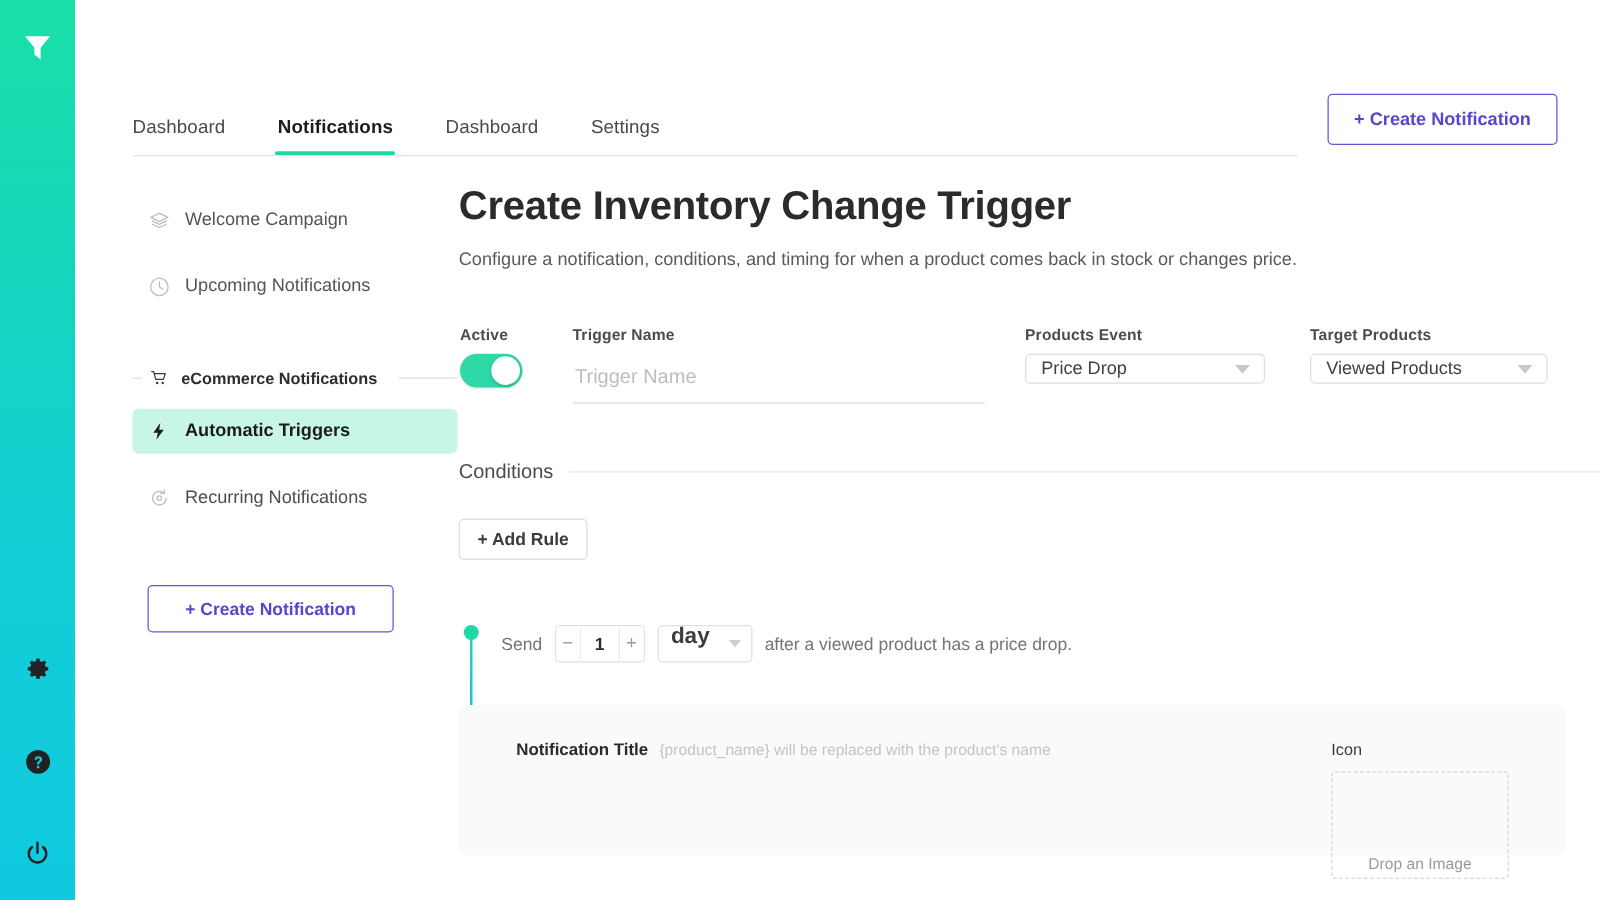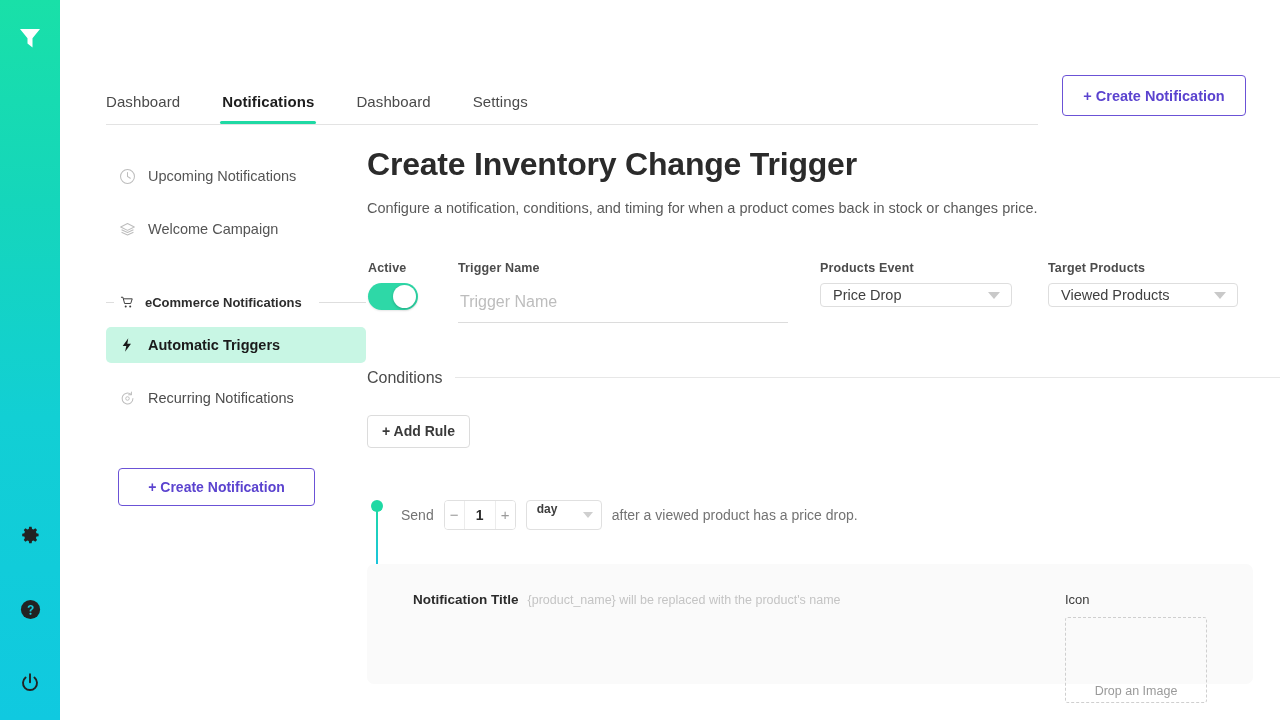--- a/index.html
+++ b/index.html
@@ -192,21 +192,21 @@
   .stepper .sbtn.minus { border-right: 1px solid #ececec; }
   .stepper .sbtn.plus  { border-left: 1px solid #ececec; }
   .stepper .sval {
     width: 30px; display:flex; align-items:center; justify-content:center;
     font-size: 14px; font-weight: 700; color: #2d2d2d; background:#fff;
   }
   .unit-select {
     position: relative; width: 76px; height: 30px;
     border: 1px solid #e0e0e0; border-radius: 4px; background: #fff;
     display: flex; align-items: center; padding: 0 24px 12px 10px;
-    font-size: 12px; font-weight: 700; color: #3d3d3d; cursor: pointer;
+    font-size: 18px; font-weight: 700; color: #3d3d3d; cursor: pointer;
   }
   .unit-select .caret {
     right: 8px; margin-top: -3px;
     border-left: 5px solid transparent; border-right: 5px solid transparent;
     border-top: 6px solid #cfcfcf;
   }
 
   
   .notif-card {
     position: relative; margin-top: 34px; margin-left: -34px;
@@ -290,36 +290,36 @@
       </div>
       <button class="btn-create-top">+ Create Notification</button>
     </div>
     <div class="nav-rule"></div>
 
     <div class="sidebar">
 
       <div class="side-item">
         <span class="side-ico">
           <svg width="17" height="17" viewBox="0 0 20 20">
-            <circle cx="10" cy="10" r="8.2" fill="none" stroke="#bdbdbd" stroke-width="1.2"></circle>
-            <path d="M10 5.4V10l3.3 2" fill="none" stroke="#bdbdbd" stroke-width="1.2" stroke-linecap="round"></path>
-          </svg>
-        </span>
-        <span>Upcoming Notifications</span>
-      </div>
-
-      <div class="side-item">
-        <span class="side-ico">
-          <svg width="17" height="17" viewBox="0 0 20 20">
             <path d="M10 3 L18 7 L10 11 L2 7 Z" fill="none" stroke="#bdbdbd" stroke-width="1.2" stroke-linejoin="round"></path>
             <path d="M3 10.3 L10 13.6 L17 10.3" fill="none" stroke="#bdbdbd" stroke-width="1.2" stroke-linejoin="round"></path>
             <path d="M3 13.2 L10 16.5 L17 13.2" fill="none" stroke="#bdbdbd" stroke-width="1.2" stroke-linejoin="round"></path>
           </svg>
         </span>
         <span>Welcome Campaign</span>
+      </div>
+
+      <div class="side-item">
+        <span class="side-ico">
+          <svg width="17" height="17" viewBox="0 0 20 20">
+            <circle cx="10" cy="10" r="8.2" fill="none" stroke="#bdbdbd" stroke-width="1.2"></circle>
+            <path d="M10 5.4V10l3.3 2" fill="none" stroke="#bdbdbd" stroke-width="1.2" stroke-linecap="round"></path>
+          </svg>
+        </span>
+        <span>Upcoming Notifications</span>
       </div>
 
       <div class="group-head">
         <span class="side-ico">
           <svg width="15" height="15" viewBox="0 0 20 20">
             <path d="M1.8 3h2.1l2.2 8.3h8.2l2-6.2H5.2" fill="none" stroke="#3a3a3a" stroke-width="1.3" stroke-linecap="round" stroke-linejoin="round"></path>
             <circle cx="7.6" cy="15.3" r="1.35" fill="#3a3a3a"></circle>
             <circle cx="13.6" cy="15.3" r="1.35" fill="#3a3a3a"></circle>
           </svg>
         </span>

